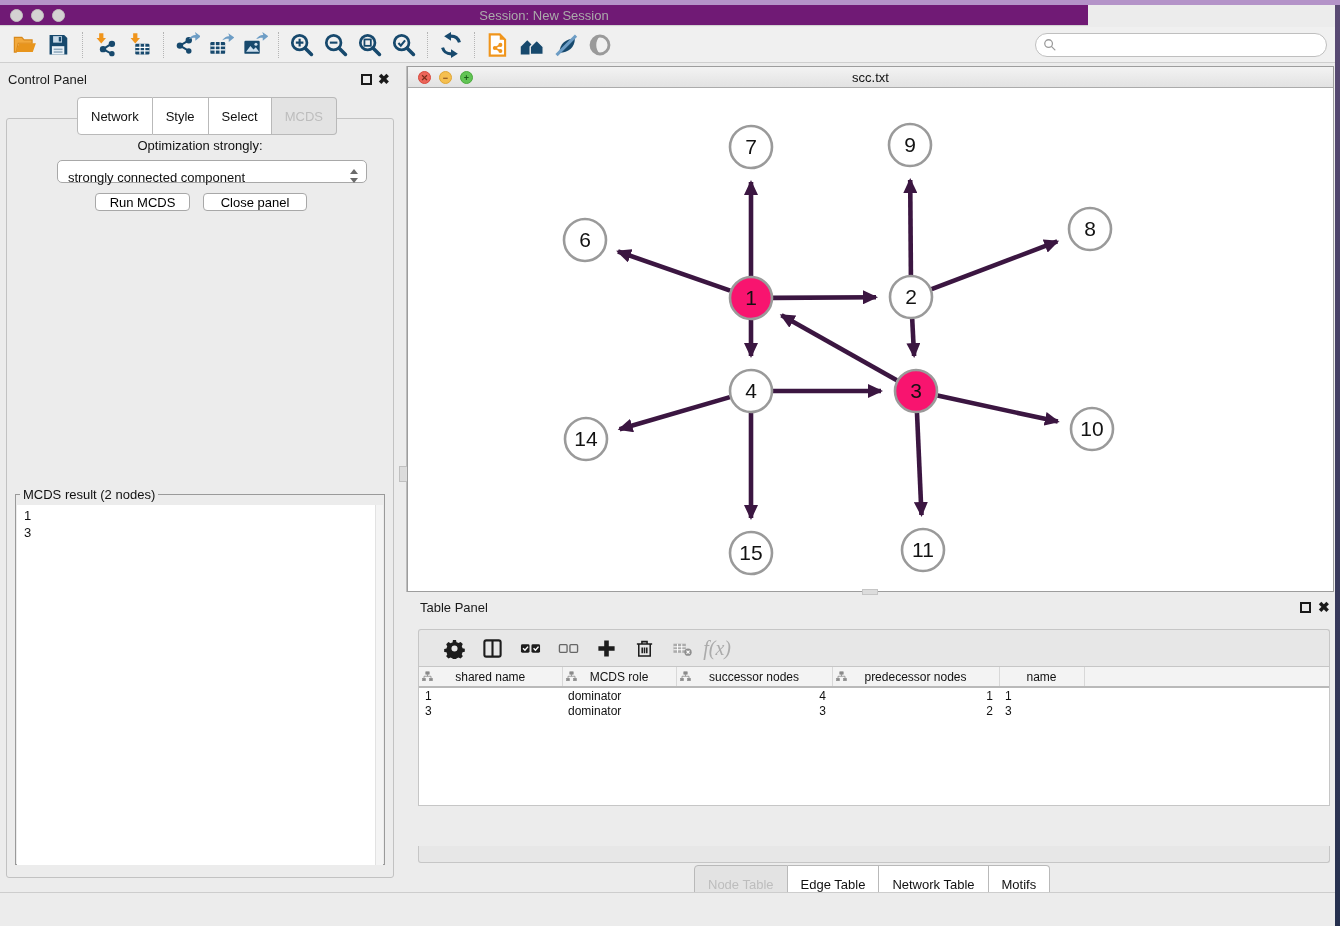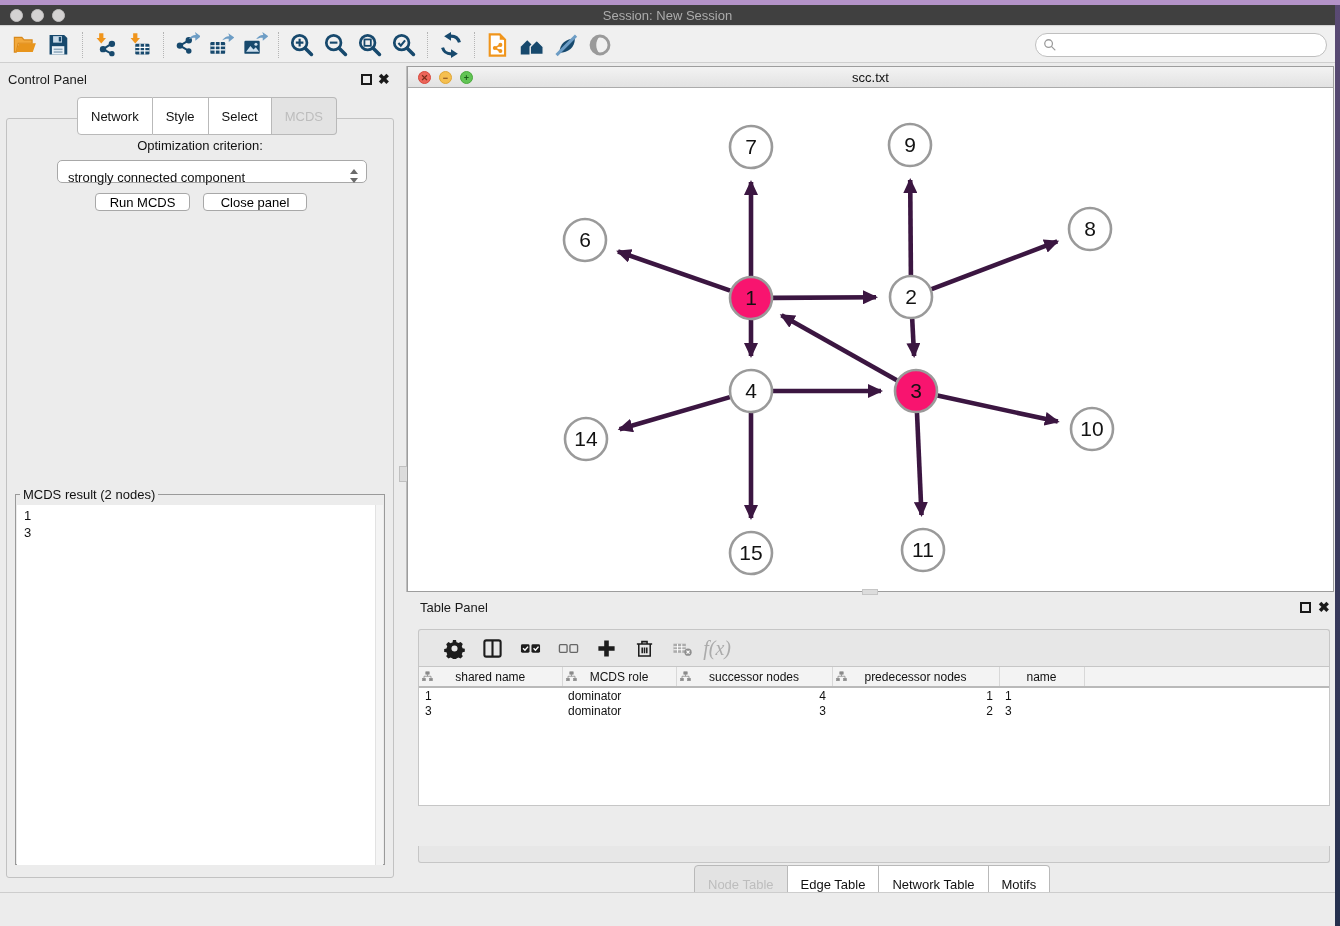--- a/index.html
+++ b/index.html
@@ -10,21 +10,21 @@
     position:relative;
     overflow:hidden;
     font-size:13px;
     color:#111;
   }
   
   .desktop-top { position:absolute; left:0; top:0; width:1340px; height:5px; background:#b493c8; }
   .desktop-right { position:absolute; right:0; top:5px; width:5px; height:921px; background:linear-gradient(#5a4a74,#25304e); }
 
   
-  .titlebar { position:absolute; left:0; top:5px; width:1335px; height:21px; background:#404040; border-bottom:1px solid #d2d2d2; }
+  .titlebar { position:absolute; left:0; top:5px; width:1088px; height:21px; background:#701a75; border-bottom:1px solid #d2d2d2; }
   .traffic { position:absolute; top:4px; display:flex; gap:8px; left:10px; }
   .traffic .dot { width:13px; height:13px; border-radius:50%; background:#d4d2d2; border:1px solid #c2c0c0; }
   .win-title { position:absolute; left:0; right:0; top:3px; text-align:center; color:#ababab; font-size:13px; }
 
   
   .toolbar { position:absolute; left:0; top:27px; width:1335px; height:36px; background:#f0f0f0; border-bottom:1px solid #cfcfcf; display:flex; align-items:center; padding:0 8px; }
   .tb-item { width:34px; height:30px; display:flex; align-items:center; justify-content:center; cursor:pointer; }
   .tb-sep { width:1px; height:26px; border-left:1px dotted #b5b5b5; margin:0 6px; }
   .tb-item svg { display:block; }
   .search-wrap { margin-left:auto; position:relative; }
@@ -262,21 +262,21 @@
   <span class="float-btn" style="left:361px"></span>
   <span class="close-btn" style="left:378px">✖</span>
 </div>
 <div class="cp-tabs" id="cp-tabs">
     <div class="tab">Network</div>
     <div class="tab">Style</div>
     <div class="tab">Select</div>
     <div class="tab active">MCDS</div>
   </div>
 <div class="cp-content">
-  <div class="opt-label">Optimization criterion:</div>
+  <div class="opt-label">Optimization strongly:</div>
   <div class="dropdown">
     <span class="dd-value">strongly connected component</span>
     <span>
       <svg width="12" height="16" viewBox="0 0 12 16">
           <path d="M6 1l4 5H2z" fill="#6b6b6b"></path>
           <path d="M6 15l4-5H2z" fill="#6b6b6b"></path>
         </svg>
     </span>
   </div>
   <button class="btn run-btn">Run MCDS</button>

